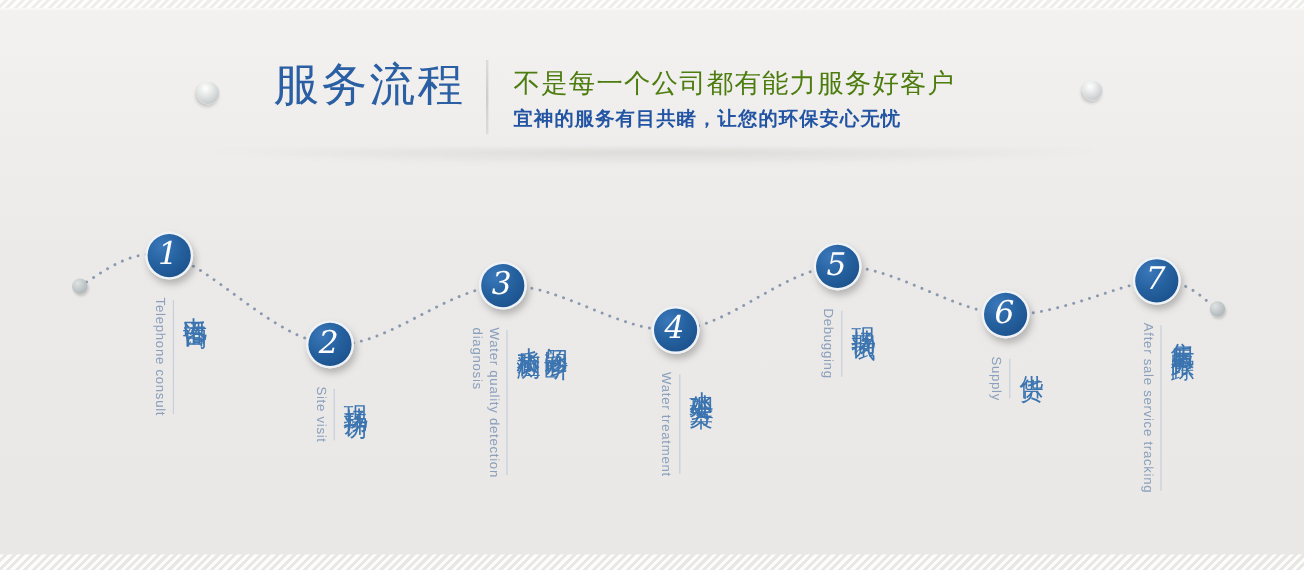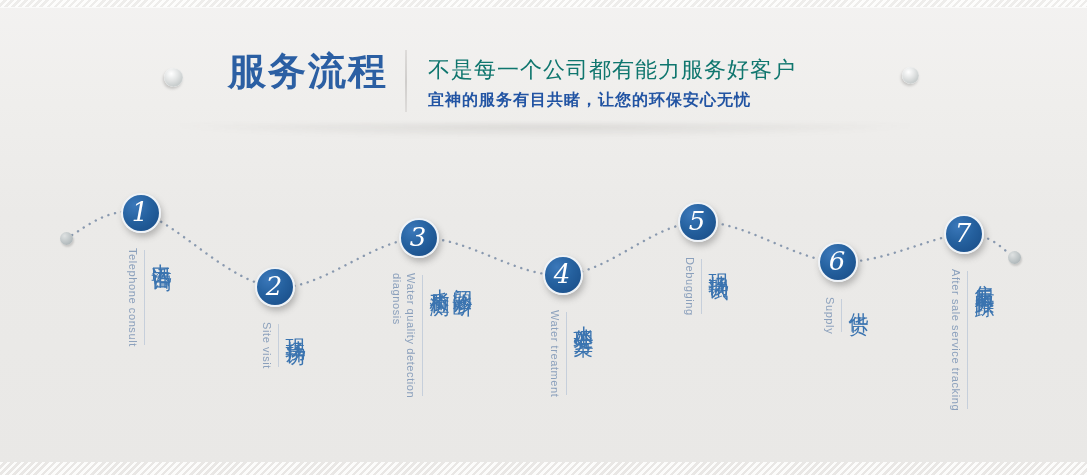--- a/index.html
+++ b/index.html
@@ -29,28 +29,28 @@
   .pin{
     position:absolute;border-radius:50%;
     background:radial-gradient(circle at 38% 30%,#ffffff 0%,#e3e5e5 38%,#c6cbcb 72%,#b2b8b8 100%);
     box-shadow:-1px 2px 3px rgba(0,0,0,0.18), inset 0 0 1px rgba(255,255,255,0.9);
   }
   .pin.left{left:164px;top:68px;width:19px;height:19px;}
   .pin.right{left:902px;top:67px;width:17px;height:17px;}
   
   .title{
     position:absolute;left:228px;top:50px;
-    font-size:38px;line-height:42px;font-weight:bold;letter-spacing:2px;color:#2b5fa3;
+    font-size:38px;line-height:42px;font-weight:normal;letter-spacing:2px;color:#2b5fa3;
   }
   .header-divider{
     position:absolute;left:405px;top:50px;width:2px;height:62px;
     background:linear-gradient(180deg,#dedcda,#cfcdcb,#dedcda);
   }
   .subtitle{position:absolute;left:428px;top:57px;}
-  .subtitle .line1{font-size:22px;line-height:26px;color:#0f766e;letter-spacing:1px;}
+  .subtitle .line1{font-size:22px;line-height:26px;color:#4d7c0f;letter-spacing:1px;}
   .subtitle .line2{font-size:16px;line-height:28px;color:#2254a3;font-weight:bold;letter-spacing:1px;margin-top:3px;}
   
   svg.flow{position:absolute;left:0;top:0;}
   .endpoint{
     position:absolute;width:13px;height:13px;border-radius:50%;
     background:radial-gradient(circle at 35% 30%,#dfe2e2 0%,#bcc3c5 55%,#9fa8ab 100%);
     box-shadow:1px 2px 2px rgba(0,0,0,0.15);
   }
   .step-circle{
     position:absolute;width:36px;height:36px;border-radius:50%;

